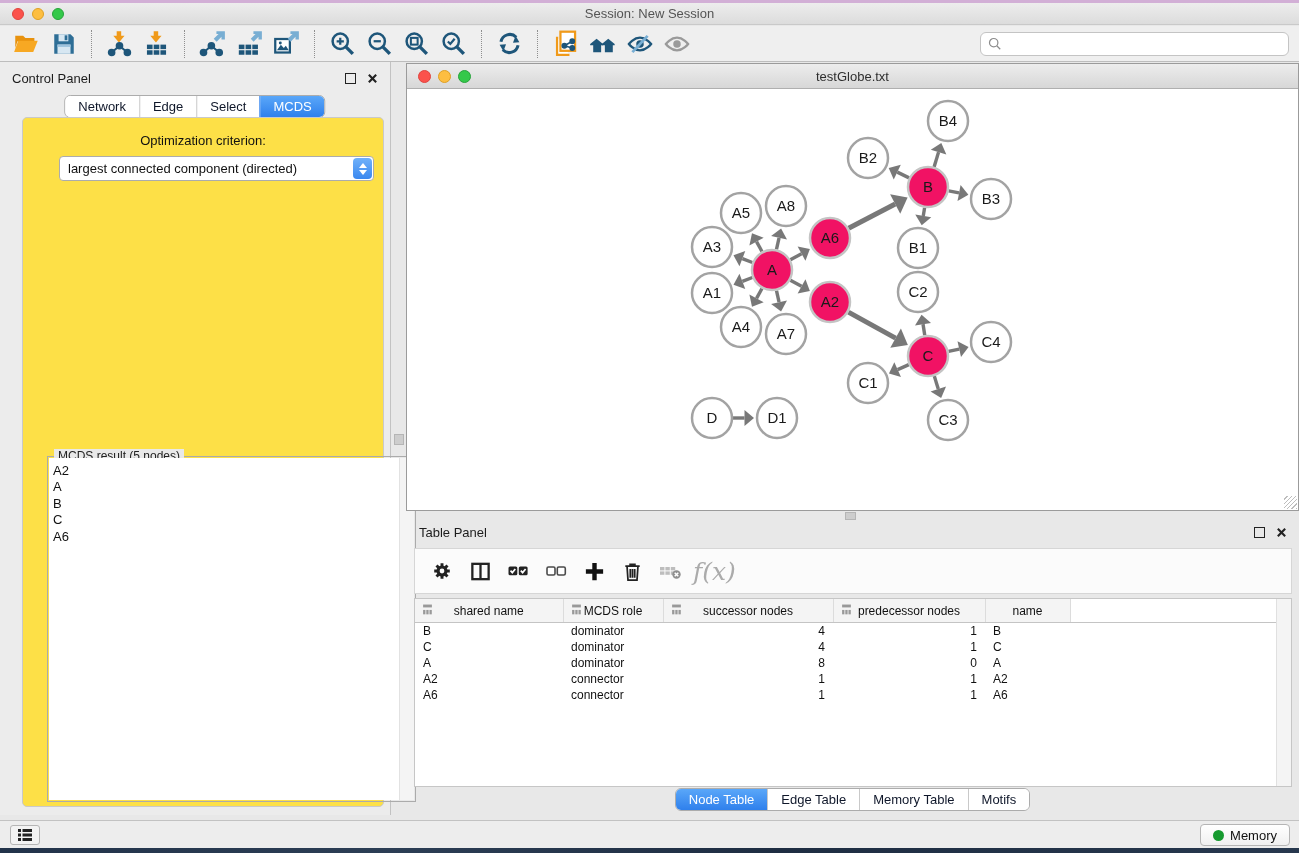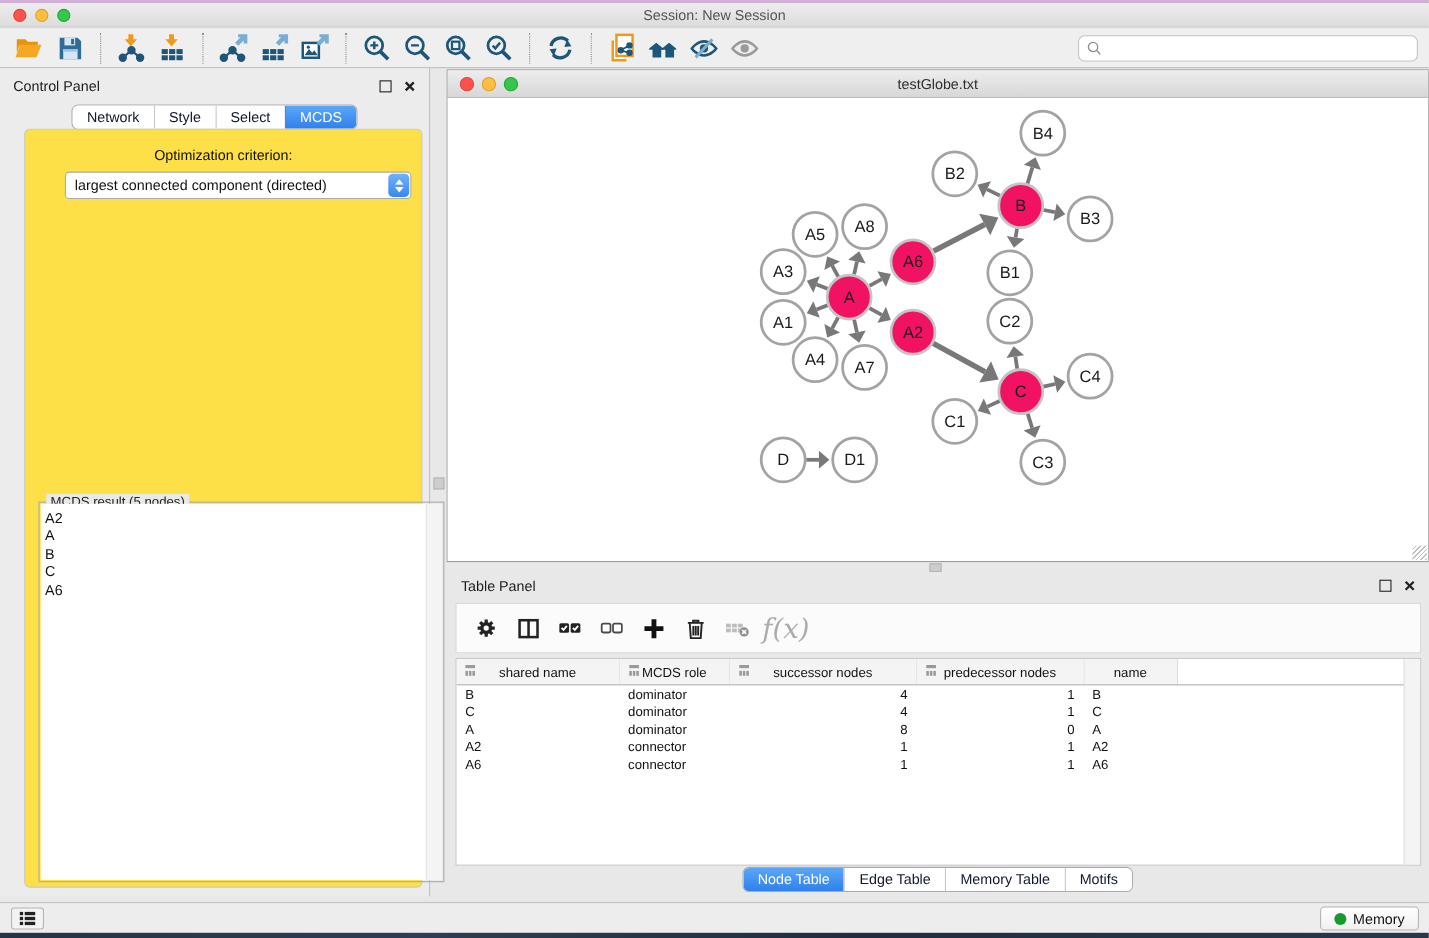--- a/index.html
+++ b/index.html
@@ -42,21 +42,21 @@
   .criterion{position:absolute;left:36px;top:38px;width:315px;height:25px;background:#fff;
     border:1px solid #ACACAC;border-radius:4px;display:flex;align-items:center;box-sizing:border-box;}
   .criterion .val{flex:1;font-size:13px;padding-left:8px;color:#111;white-space:nowrap;overflow:hidden;}
   .stepper{width:19px;height:21px;margin-right:1px;border-radius:4px;
     background:linear-gradient(#70B1FA,#3A88EF);display:flex;flex-direction:column;
     align-items:center;justify-content:center;gap:2px;}
   .cp-buttons{position:absolute;top:72px;left:0;width:100%;display:flex;justify-content:center;gap:14px;}
   .btn{height:23px;padding:0 16px;font-size:13px;background:linear-gradient(#FFFFFF,#F2F2F2);
     border:1px solid #B4B4B4;border-radius:5px;display:flex;align-items:center;color:#111;
     font-family:"Liberation Sans",sans-serif;}
-  .result-box{position:absolute;left:12px;width:367px;top:338px;height:344px;border:1px solid #ABABAB;}
+  .result-box{position:absolute;left:24px;width:367px;top:338px;height:344px;border:1px solid #ABABAB;}
   .result-legend{position:absolute;top:-8px;left:6px;background:#E9E9E9;padding:0 4px;font-size:12px;color:#222;}
   .result-list{position:absolute;top:1px;left:1px;right:15px;bottom:1px;background:#fff;
     padding:5px 0 0 4px;font-size:13px;line-height:16.4px;color:#111;overflow:hidden;}
   .result-scroll{position:absolute;top:1px;bottom:1px;right:1px;width:14px;background:#F4F4F4;
     border-left:1px solid #E2E2E2;}
   
   .v-handle{position:absolute;left:394px;top:434px;width:8px;height:9px;background:#CDCDCD;border:1px solid #B5B5B5;}
   .h-handle{position:absolute;left:845px;top:512px;width:9px;height:6px;background:#CDCDCD;border:1px solid #B5B5B5;}
   
   .network-window{position:absolute;left:406px;top:63px;width:893px;height:448px;background:#fff;
@@ -277,21 +277,21 @@
   <div class="control-panel">
     <div class="panel-title">Control Panel</div>
     <div class="panel-ctrls">
       <span class="float-icon"></span>
       <svg width="11" height="11" viewBox="0 0 12 12">
           <path d="M2 2l8 8M10 2l-8 8" stroke="#222" stroke-width="2.3"></path>
         </svg>
     </div>
     <div class="seg cp-tabs">
       <div class="seg-tab">Network</div>
-      <div class="seg-tab">Style</div>
+      <div class="seg-tab">Edge</div>
       <div class="seg-tab">Select</div>
       <div class="seg-tab active">MCDS</div>
     </div>
     <div class="cp-body">
       <div class="opt-label">Optimization criterion:</div>
       <div class="criterion">
         <span class="val">largest connected component (directed)</span>
         <span class="stepper">
           <svg width="8" height="5" viewBox="0 0 8 5">
               <path d="M4 0l4 5H0z" fill="#fff"></path>

